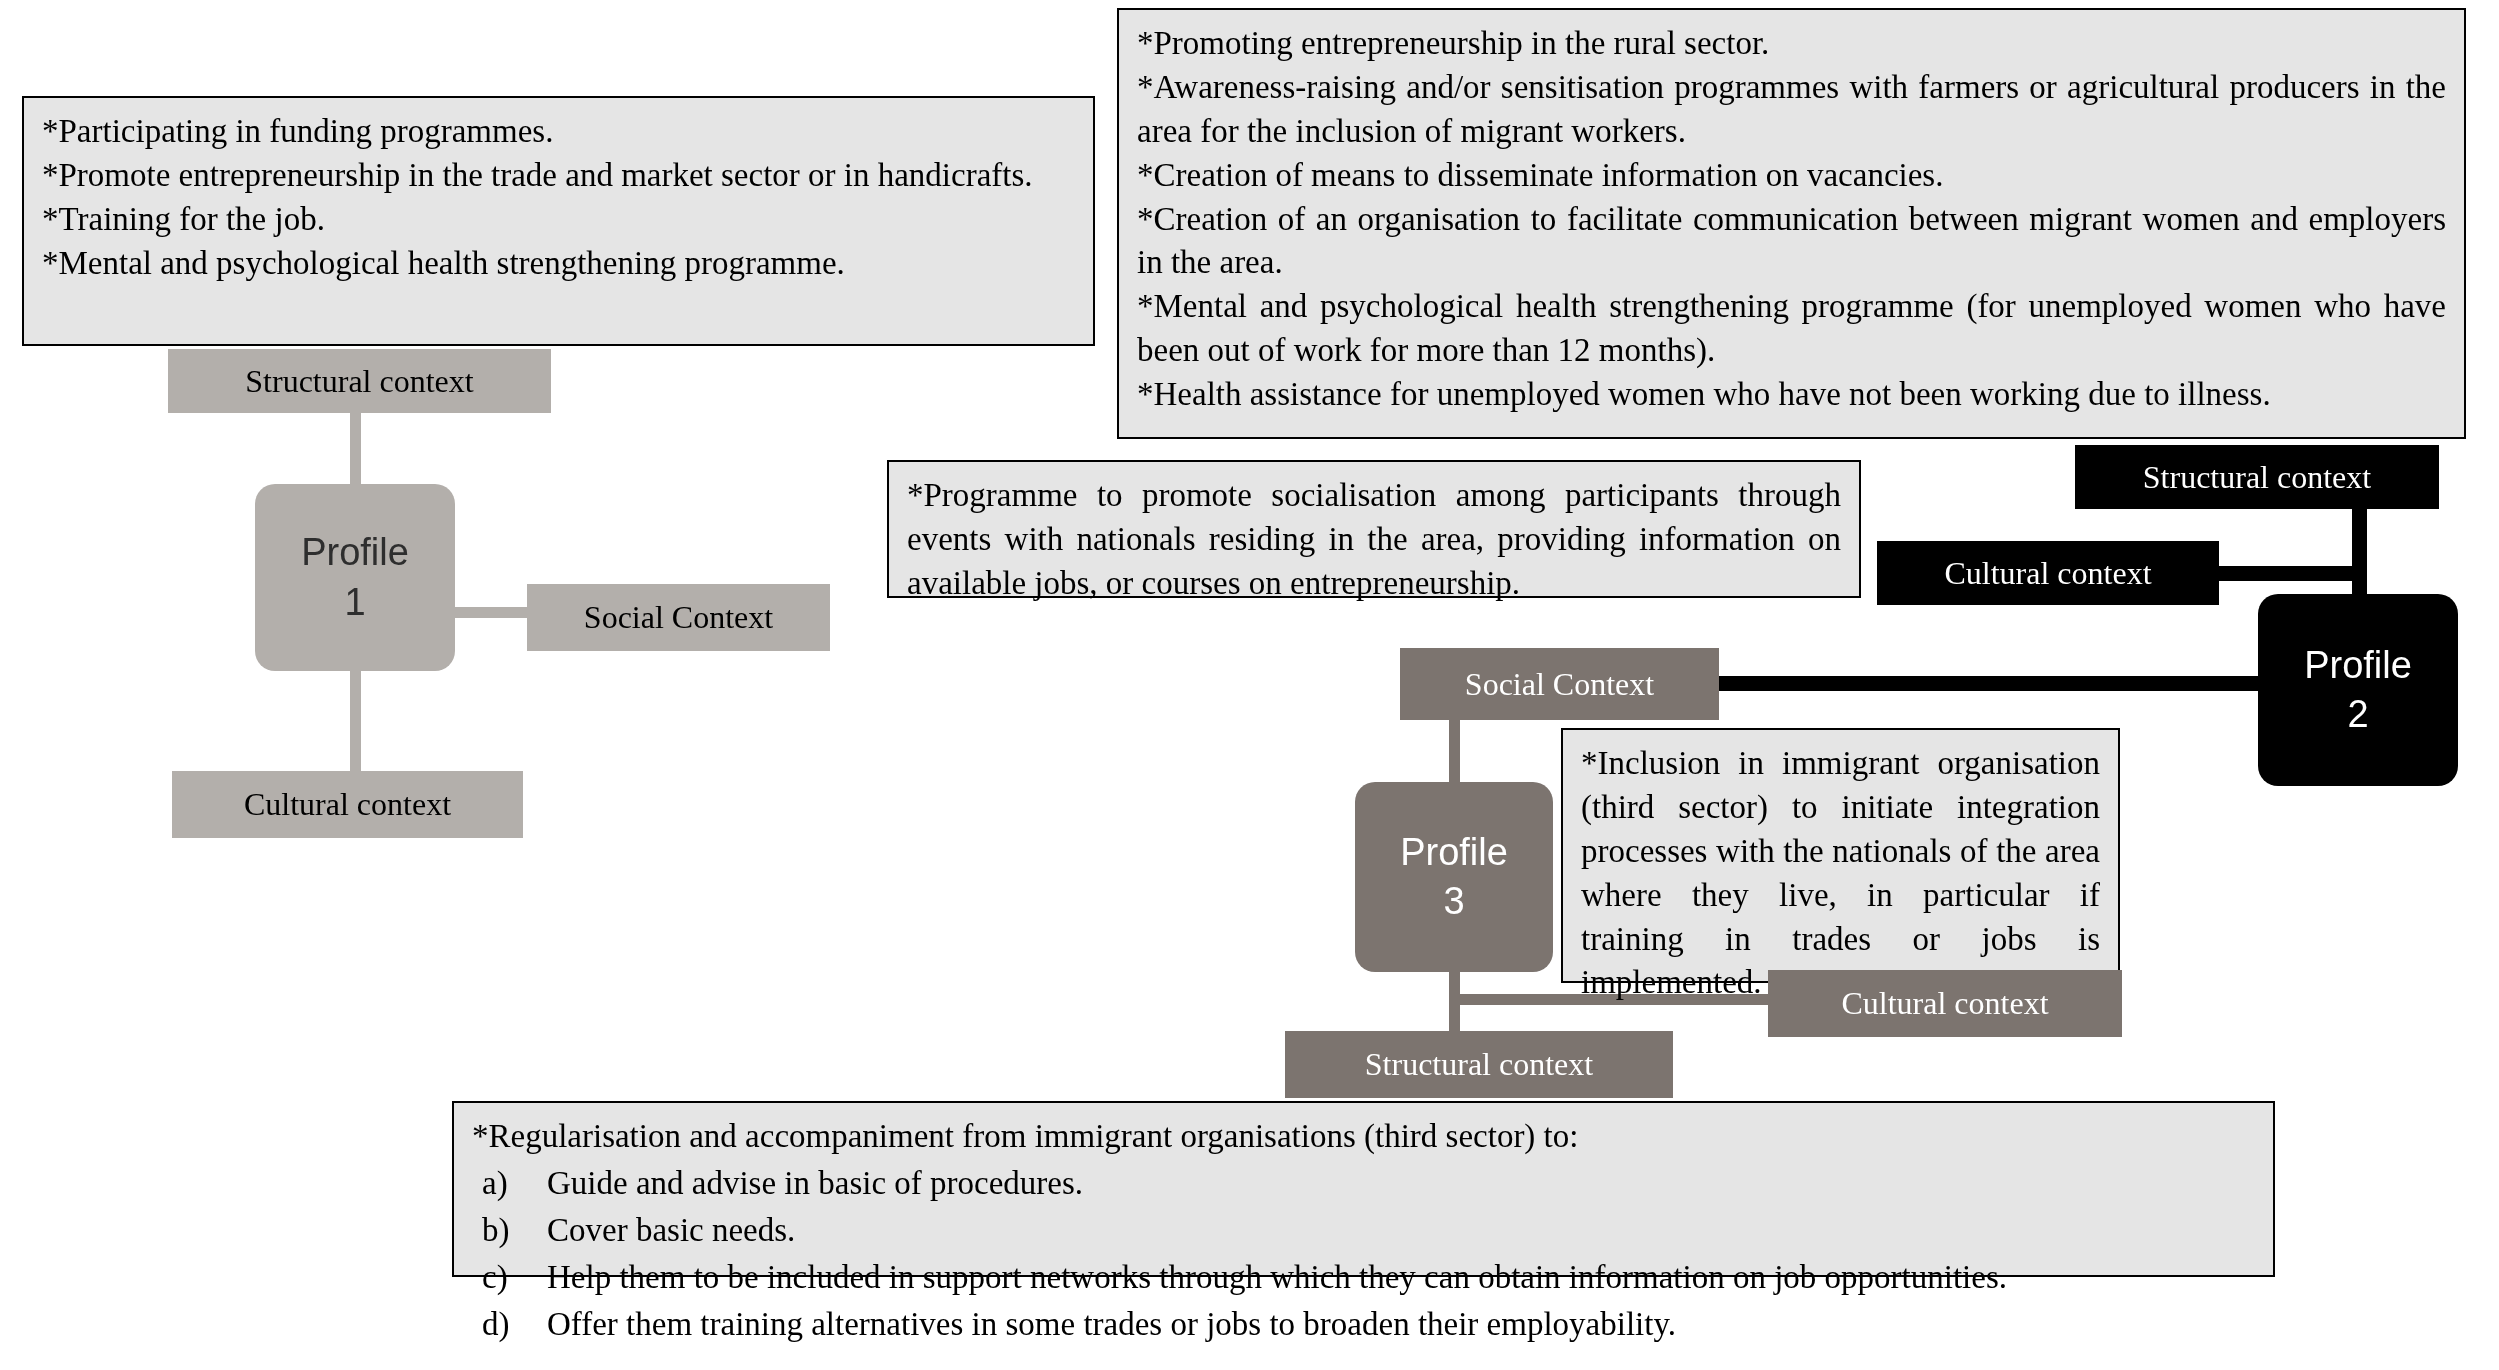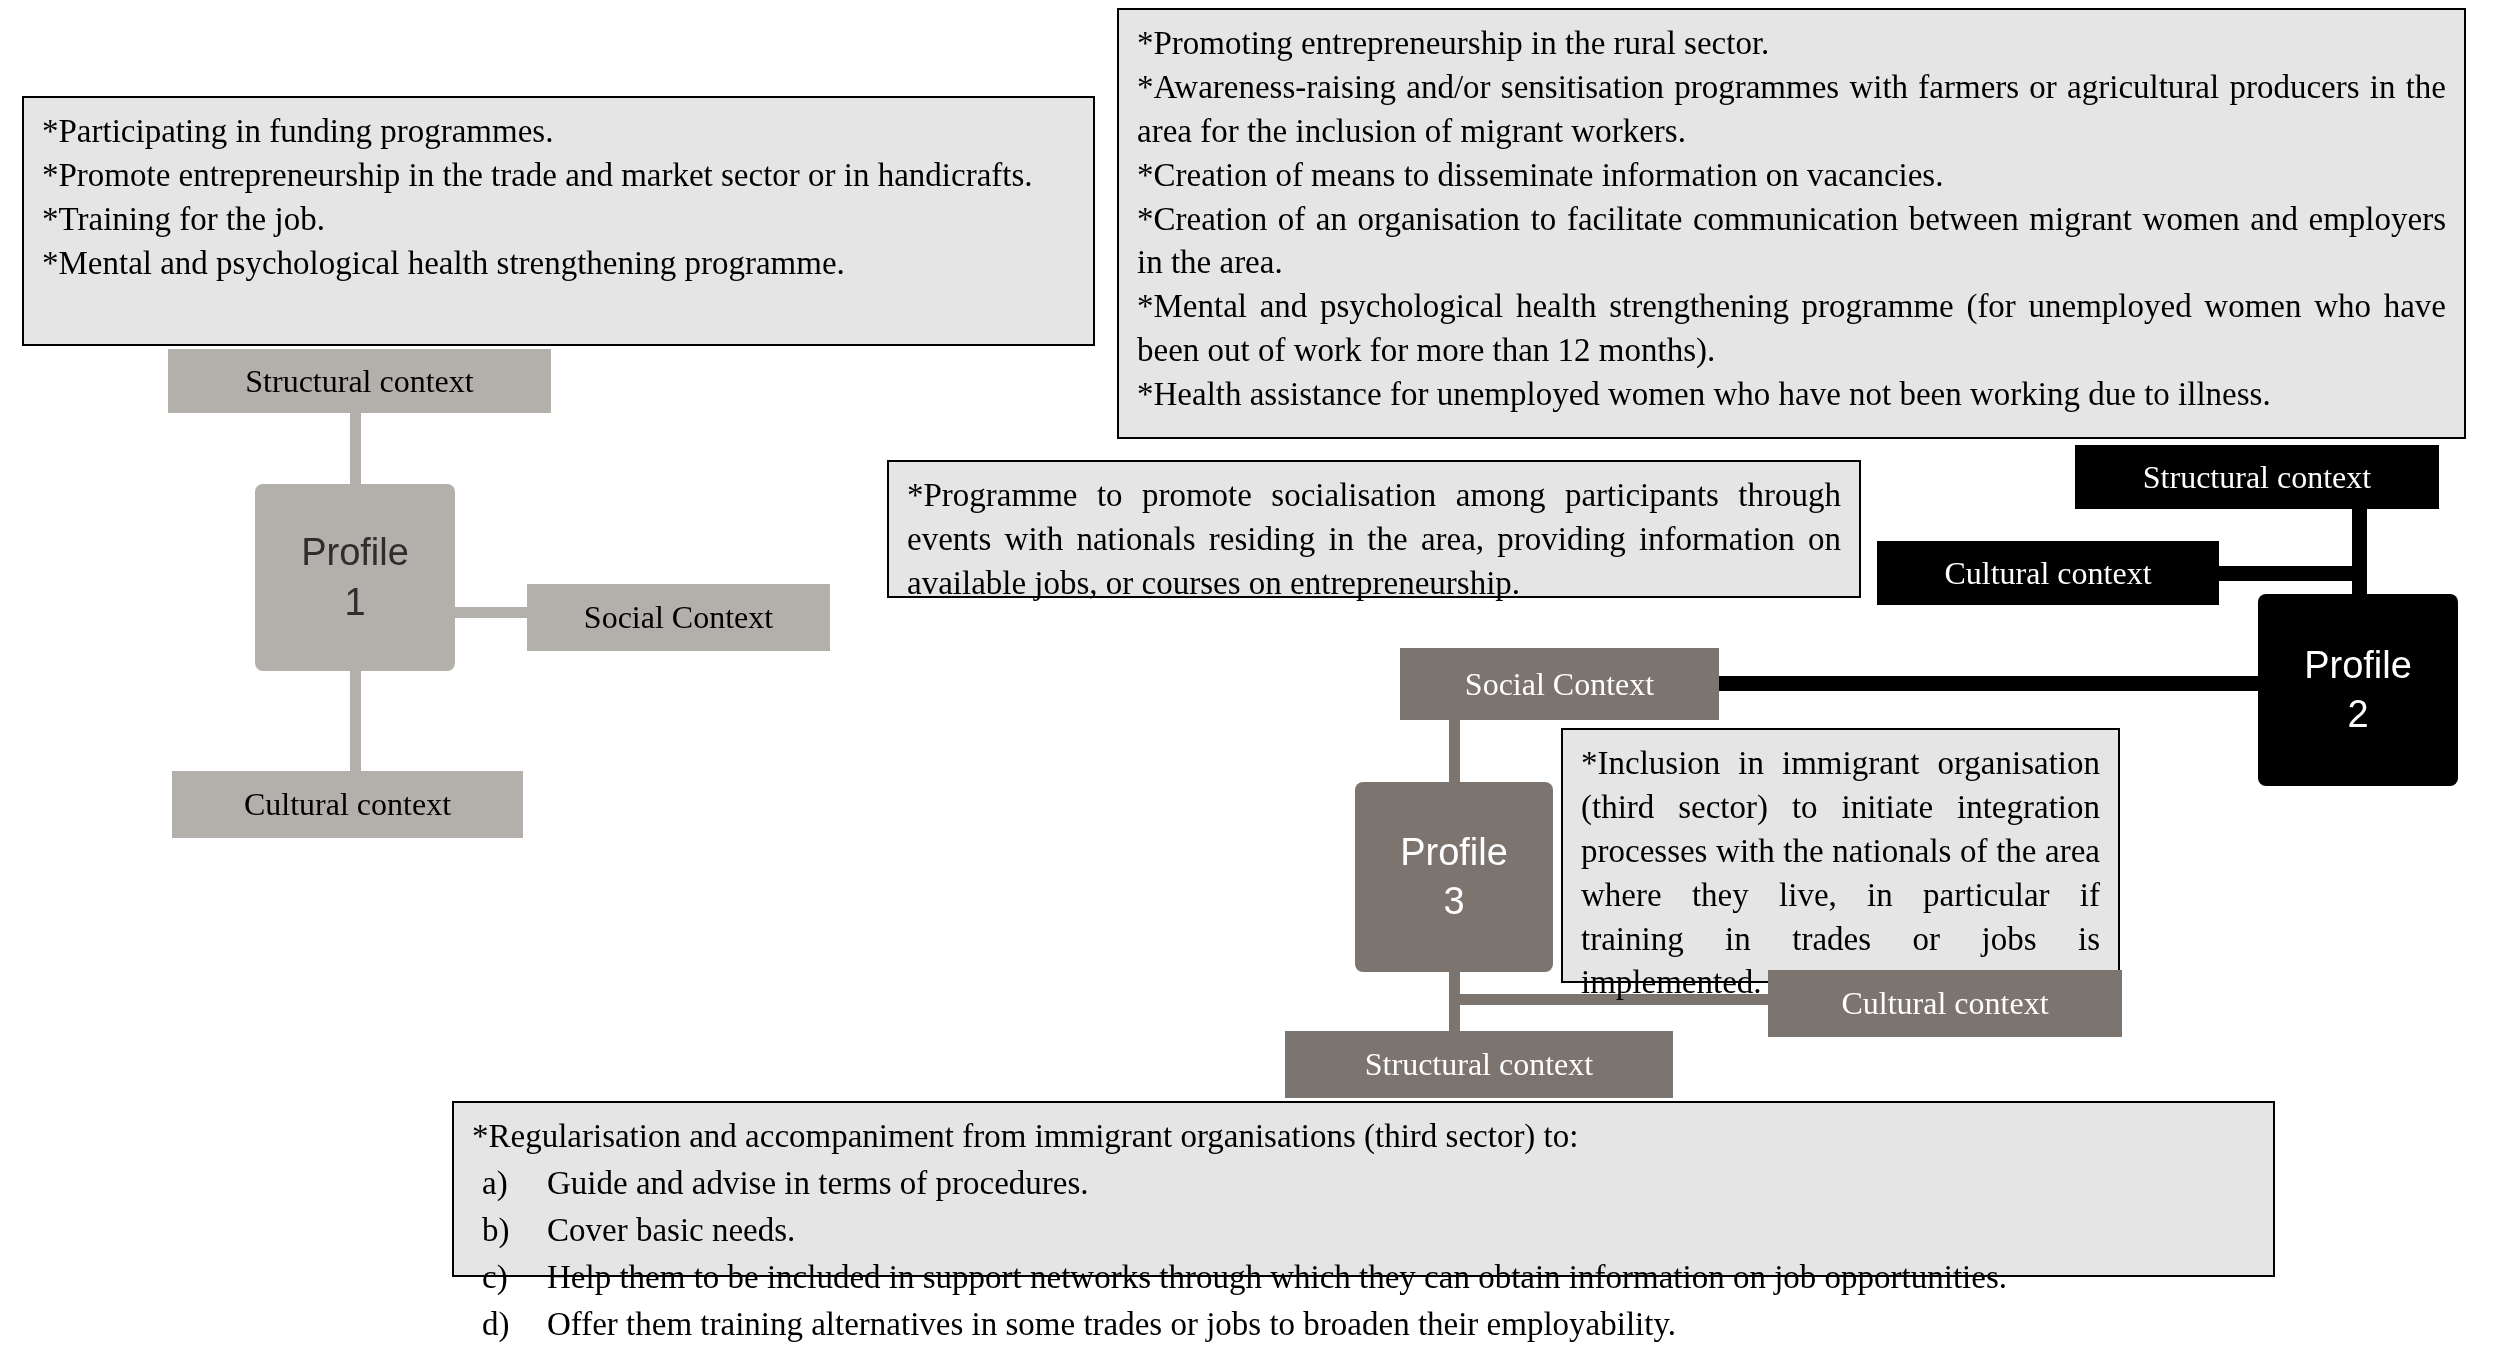--- a/index.html
+++ b/index.html
@@ -48,21 +48,21 @@
     font-size: 32px;
     box-sizing: border-box;
     text-align: left;
   }
   .ctx-gray  { background: var(--light-gray, #b3afab); color: #000; }
   .ctx-taupe { background: var(--taupe, #7c746f); color: #fff; }
   .ctx-black { background: var(--black, #000000); color: #fff; }
 
   .profile {
     position: absolute;
-    border-radius: 8px;
+    border-radius: 20px;
     display: flex;
     flex-direction: column;
     align-items: center;
     justify-content: center;
     font-family: "Liberation Sans", sans-serif;
     font-size: 38px;
     line-height: 1.3;
     box-sizing: border-box;
   }
   .profile-1 { background: var(--light-gray, #b3afab); color: #2e2e2e; }
@@ -99,21 +99,21 @@
   <div class="textbox" style="left:887px; top:460px; width:974px; height:138px;">*Programme to promote socialisation among participants through events with nationals residing in the area, providing information on available jobs, or courses on entrepreneurship.</div>
 
 
   <div class="textbox" style="left:1561px; top:728px; width:559px; height:255px;">*Inclusion in immigrant organisation (third sector) to initiate integration processes with the nationals of the area where they live, in particular if training in trades or jobs is implemented.</div>
 
 
   <div class="textbox reg" style="left:452px; top:1101px; width:1823px; height:176px;">
     <div class="reg-intro">*Regularisation and accompaniment from immigrant organisations (third sector) to:</div>
     <div class="reg-item">
       <span class="reg-marker">a)</span>
-      <span class="reg-text">Guide and advise in terms of procedures.</span>
+      <span class="reg-text">Guide and advise in basic of procedures.</span>
     </div>
     <div class="reg-item">
       <span class="reg-marker">b)</span>
       <span class="reg-text">Cover basic needs.</span>
     </div>
     <div class="reg-item">
       <span class="reg-marker">c)</span>
       <span class="reg-text">Help them to be included in support networks through which they can obtain information on job opportunities.</span>
     </div>
     <div class="reg-item">

